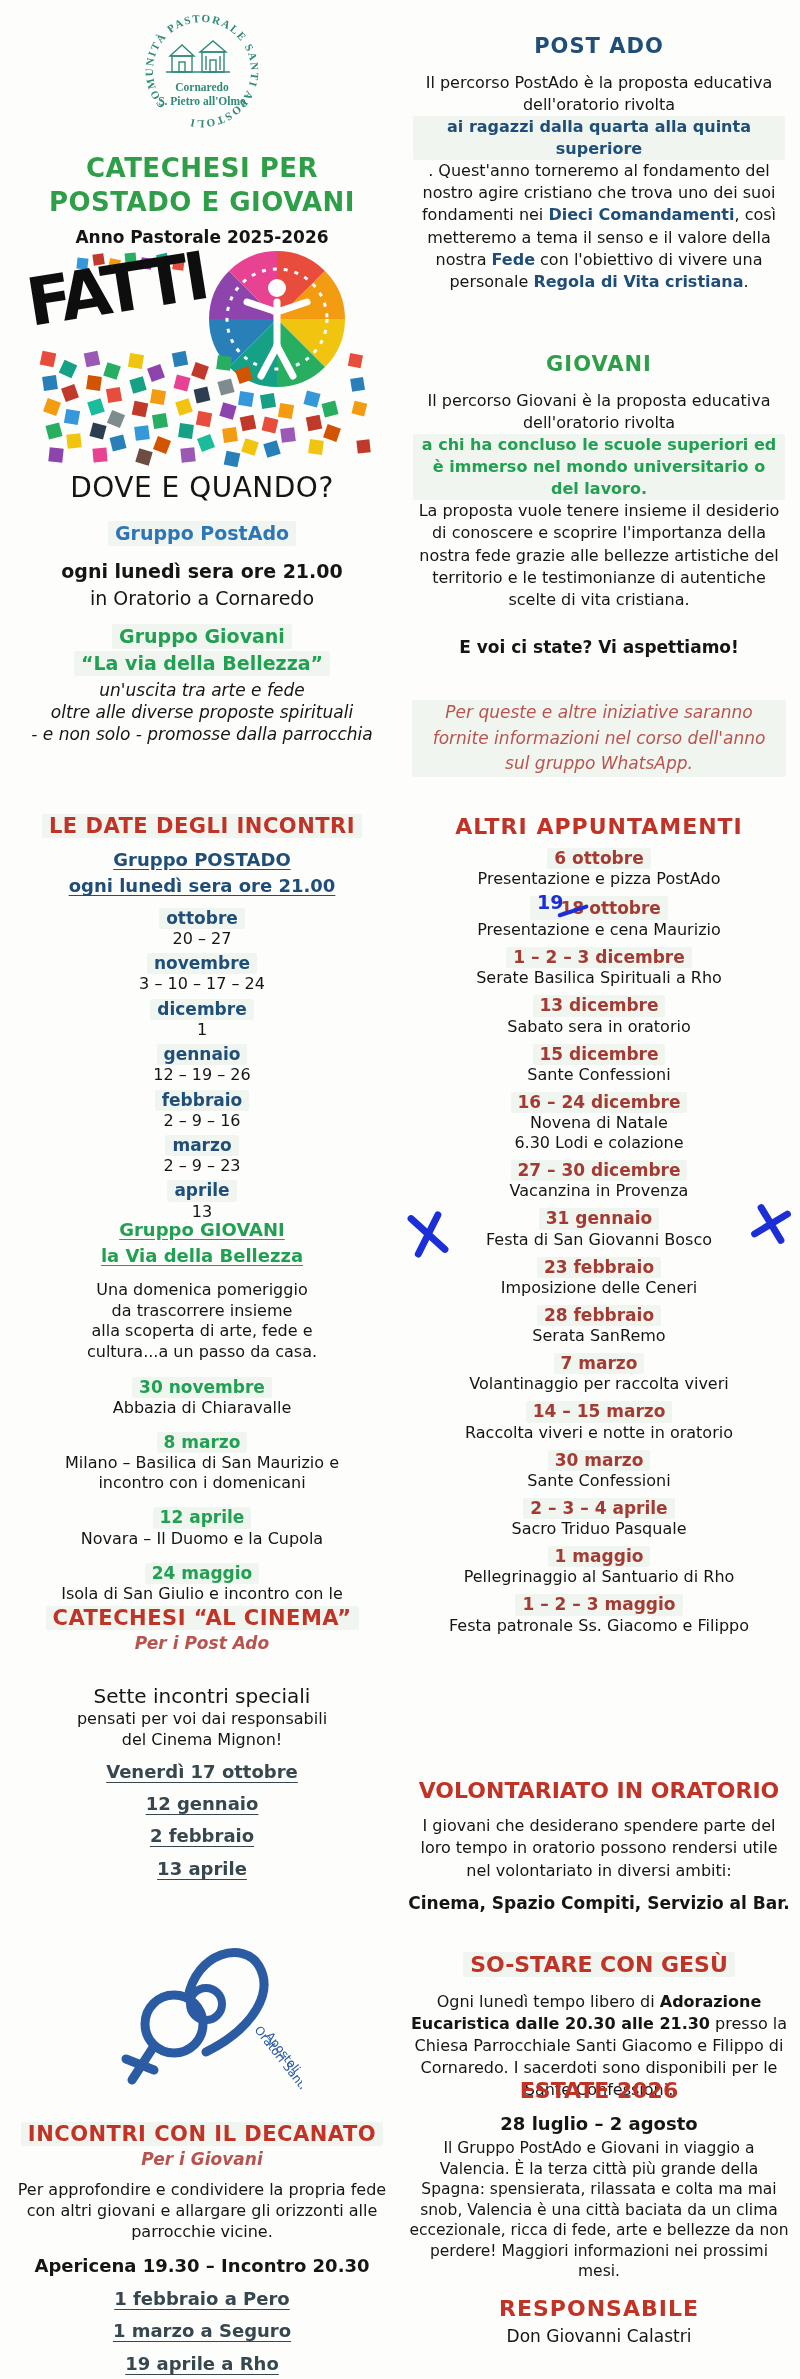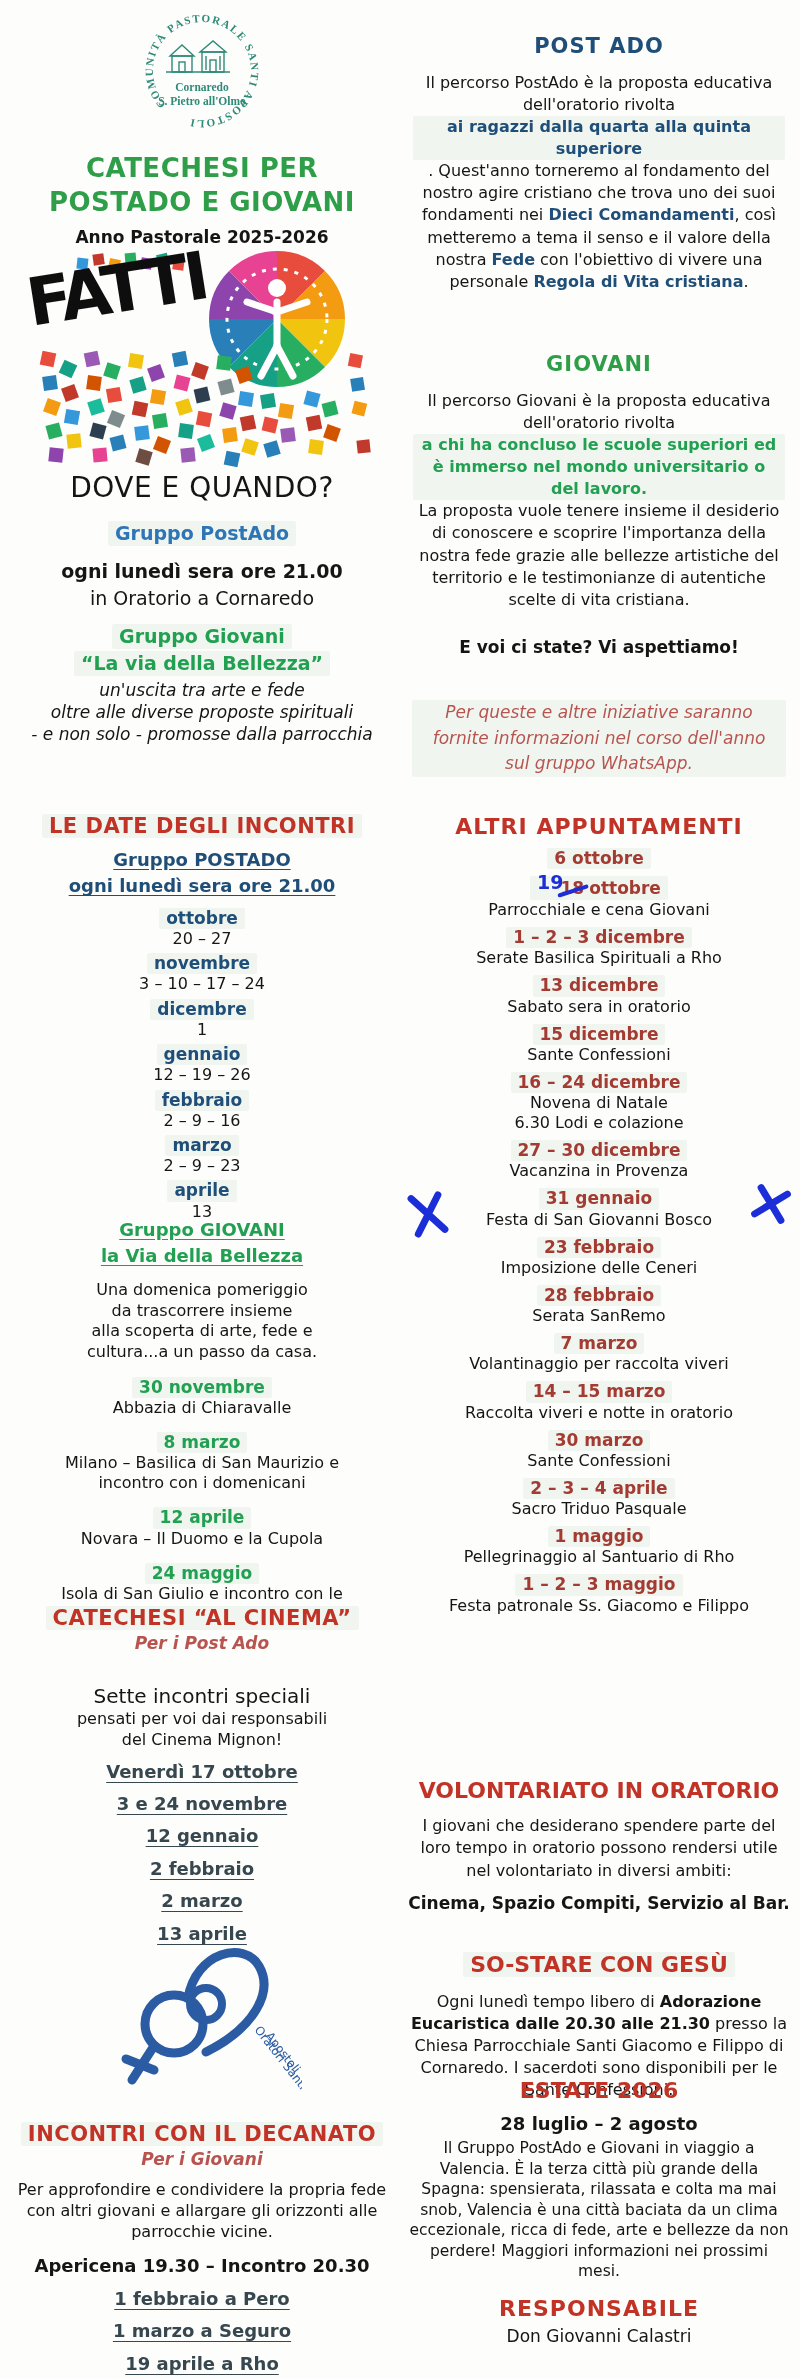--- a/index.html
+++ b/index.html
@@ -276,24 +276,22 @@
       </div>
     </section>
 
     <section style="top:1606px">
       <div class="redh h-section-red band">CATECHESI “AL CINEMA”</div>
       <div class="redit it bold line" style="font-size:17px;margin-top:2px">Per i Post Ado</div>
       <div class="line" style="font-size:20px;margin-top:29px">Sette incontri speciali</div>
       <div class="line" style="font-size:16px">pensati per voi dai responsabili</div>
       <div class="line" style="font-size:16px">del Cinema Mignon!</div>
       <div class="cinema-date">Venerdì 17 ottobre</div>
-      <div class="cinema-date">3 e 24 novembre</div>
       <div class="cinema-date">12 gennaio</div>
       <div class="cinema-date">2 febbraio</div>
-      <div class="cinema-date">2 marzo</div>
       <div class="cinema-date">13 aprile</div>
     </section>
 
     <section style="top:1912px">
       <svg width="200" height="195" viewBox="0 0 200 195">
         <g stroke="#2b5ca3" stroke-width="9" fill="none" stroke-linecap="round">
           <circle cx="72" cy="112" r="29"></circle>
           <line x1="52" y1="134" x2="30" y2="168"></line>
           <line x1="24" y1="147" x2="52" y2="158"></line>
           <path d="M86,86 C94,40 142,28 157,54 C172,80 152,116 104,140"></path>
@@ -337,27 +335,28 @@
 
     <section style="top:700px">
       <div class="redit it line band" style="font-size:17px;width:360px;margin:0 auto;line-height:1.5">Per queste e altre iniziative saranno fornite informazioni nel corso dell'anno sul gruppo WhatsApp.</div>
     </section>
 
     <section style="top:814px">
       <div class="redh" style="font-size:22px;font-weight:bold;letter-spacing:1px">ALTRI APPUNTAMENTI</div>
 
       <div class="event" style="margin-top:9px">
         <div class="edate band">6 ottobre</div>
+        <div class="edesc">Presentazione e pizza PostAdo</div>
       </div>
 
       <div class="event">
         <div class="edate band">
           <span class="hand">19</span><span class="struck">18</span><span class="mspace">ottobre</span>
         </div>
-        <div class="edesc">Parrocchiale e cena Giovani</div>
+        <div class="edesc">Presentazione e cena Maurizio</div>
       </div>
 
       <div class="event">
         <div class="edate band">1 – 2 – 3 dicembre</div>
         <div class="edesc">Serate Basilica Spirituali a Rho</div>
       </div>
       <div class="event">
         <div class="edate band">13 dicembre</div>
         <div class="edesc">Sabato sera in oratorio</div>
       </div>

